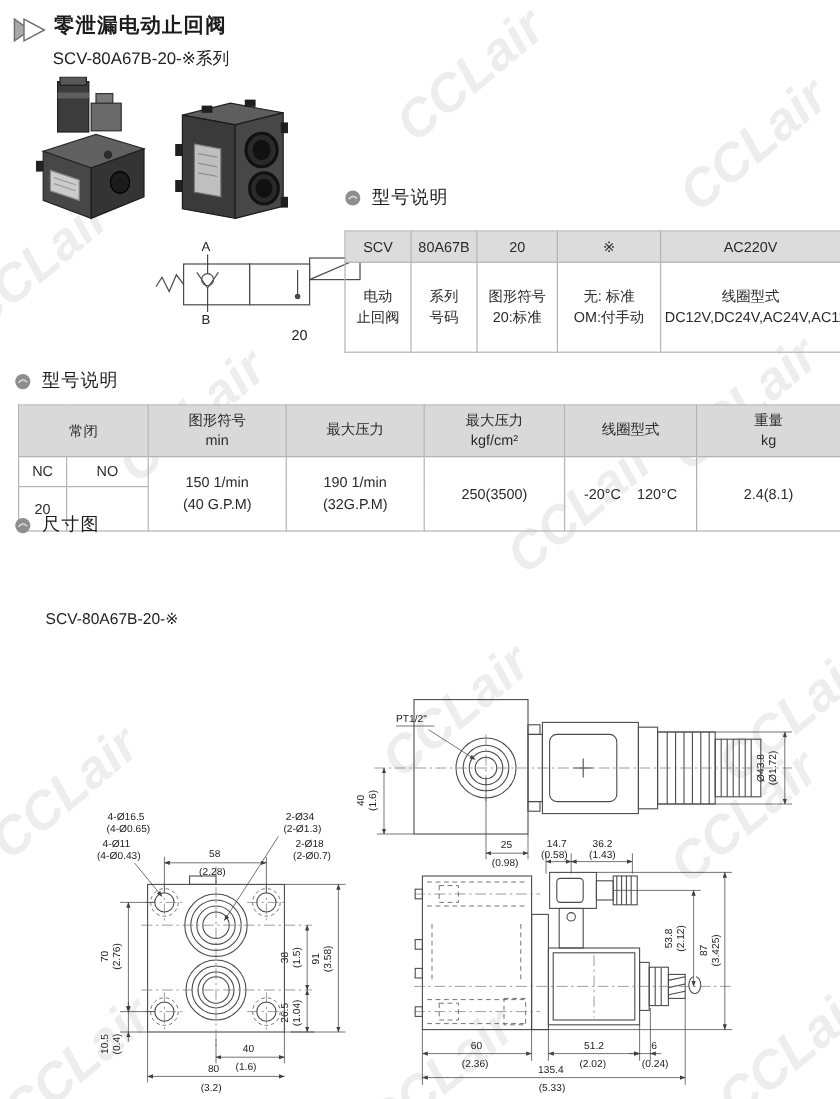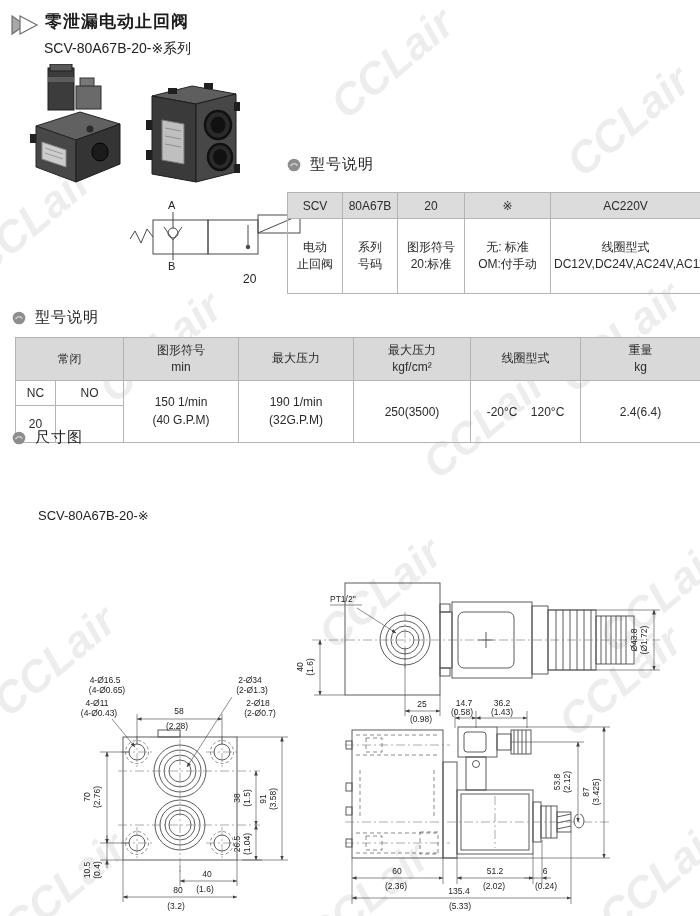--- a/index.html
+++ b/index.html
@@ -185,21 +185,21 @@
     </tr>
     <tr class="r2">
       <td>NC</td>
       <td>NO</td>
       <td class="pre" rowspan="2">150 1/min
 (40 G.P.M)</td>
       <td class="pre" rowspan="2">190 1/min
 (32G.P.M)</td>
       <td rowspan="2">250(3500)</td>
       <td rowspan="2">-20°C&nbsp;&nbsp;&nbsp;&nbsp;120°C</td>
-      <td rowspan="2">2.4(6.4)</td>
+      <td rowspan="2">2.4(8.1)</td>
     </tr>
     <tr class="r3">
       <td>20</td>
       <td></td>
     </tr>
   </tbody>
     </table>
 
   <div class="sec" style="left:12px;top:428px">
     <svg width="14" height="14" viewBox="0 0 14 14">

